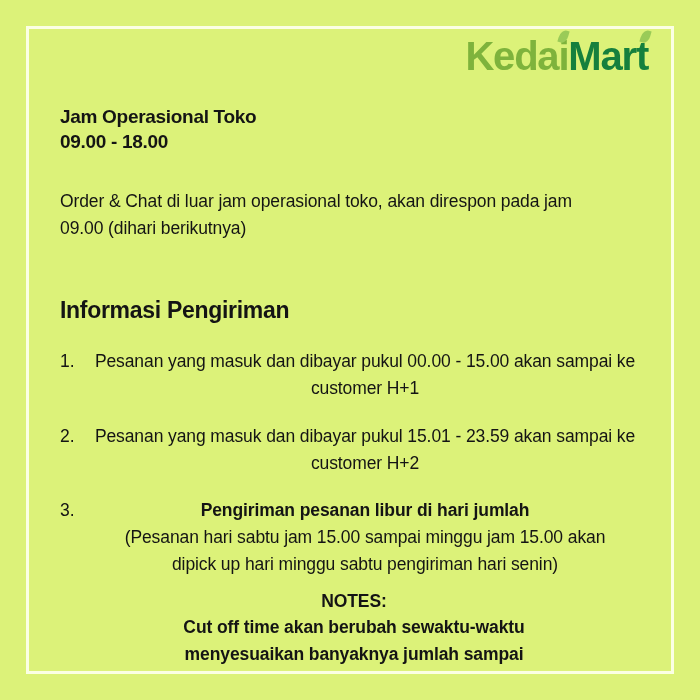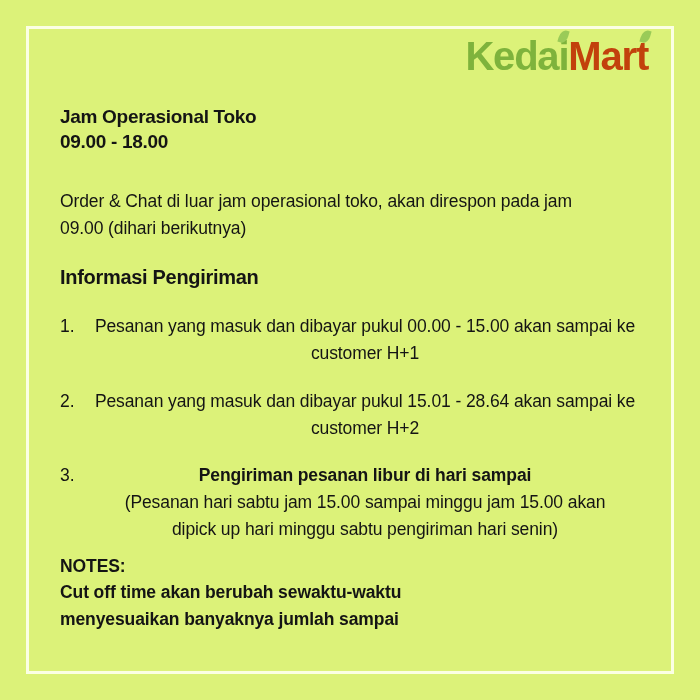--- a/index.html
+++ b/index.html
@@ -38,21 +38,21 @@
     position: absolute;
     right: 52px;
     top: 36px;
     font-size: 40px;
     font-weight: bold;
     letter-spacing: -1.2px;
     line-height: 1;
     white-space: nowrap;
   }
   .logo .kedai { color: #7eb33c; margin-top: 24px; }
-  .logo .mart  { color: #c2410c; }
+  .logo .mart  { color: #15803d; }
   .logo .leaf-i,
   .logo .leaf-t {
     position: absolute;
     width: 9px;
     height: 13px;
     background: #9acb58;
     border-radius: 70% 0 60% 0;
     transform: rotate(16deg);
   }
   .logo .leaf-i { left: 94px; top: -6px; }
@@ -74,22 +74,22 @@
 
   .para {
     margin-top: 34px;
     font-size: 17.5px;
     line-height: 1.52;
     letter-spacing: -0.1px;
     max-width: 556px;
   }
 
   .section-heading {
-    margin-top: 25px;
-    font-size: 20px;
+    margin-top: 56px;
+    font-size: 23px;
     font-weight: bold;
     letter-spacing: -0.3px;
   }
 
   .list {
     margin-top: 24px;
   }
   .list-item {
     display: flex;
     font-size: 17.5px;
@@ -105,21 +105,21 @@
     flex: 1 1 auto;
     text-align: center;
   }
   .list-item .body .bold-line {
     font-weight: bold;
   }
   .list-item.tight { margin-bottom: 10px; }
 
   .notes {
     margin-top: 8px;
-    text-align: left;
+    text-align: center;
     font-size: 17.5px;
     font-weight: bold;
     line-height: 1.5;
     letter-spacing: -0.1px;
   }
 </style>
 </head>
 <body>
 
 <div class="poster">
@@ -145,27 +145,27 @@
 
     <div class="list">
 
       <div class="list-item">
         <span class="num">1.</span>
         <span class="body">Pesanan yang masuk dan dibayar pukul 00.00 - 15.00 akan sampai ke customer H+1</span>
       </div>
 
       <div class="list-item">
         <span class="num">2.</span>
-        <span class="body">Pesanan yang masuk dan dibayar pukul 15.01 - 28.64 akan sampai ke customer H+2</span>
+        <span class="body">Pesanan yang masuk dan dibayar pukul 15.01 - 23.59 akan sampai ke customer H+2</span>
       </div>
 
       <div class="list-item tight">
         <span class="num">3.</span>
         <span class="body">
-          <div class="bold-line">Pengiriman pesanan libur di hari sampai</div>
+          <div class="bold-line">Pengiriman pesanan libur di hari jumlah</div>
           <div>(Pesanan hari sabtu jam 15.00 sampai minggu jam 15.00 akan</div>
           <div>dipick up hari minggu sabtu pengiriman hari senin)</div>
         </span>
       </div>
 
     </div>
 
     <div class="notes">
       <div>NOTES:</div>
       <div>Cut off time akan berubah sewaktu-waktu</div>

